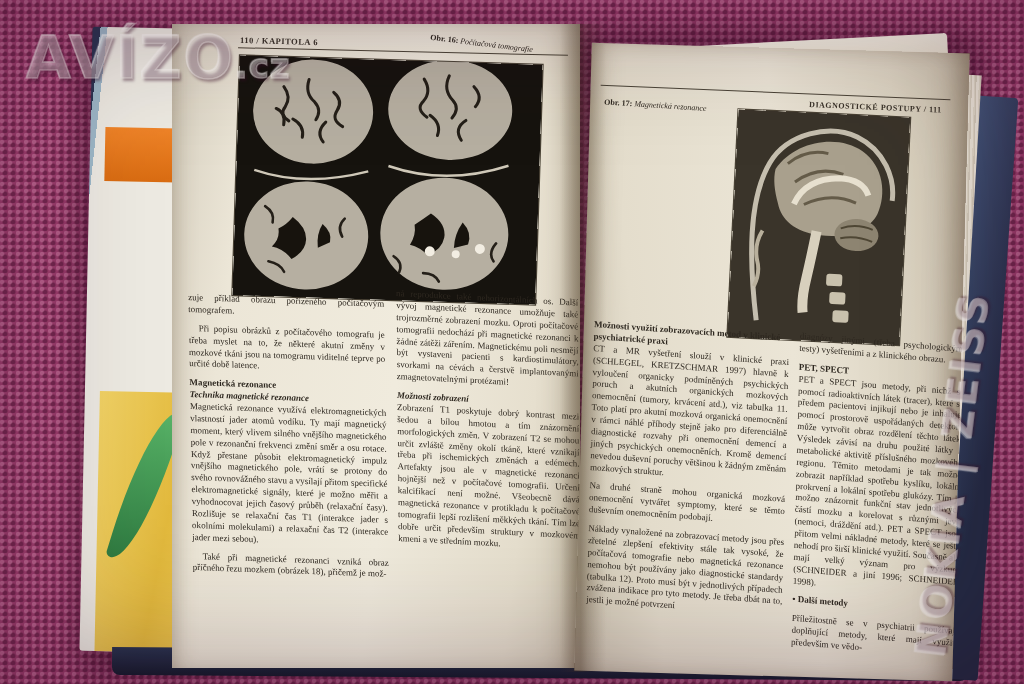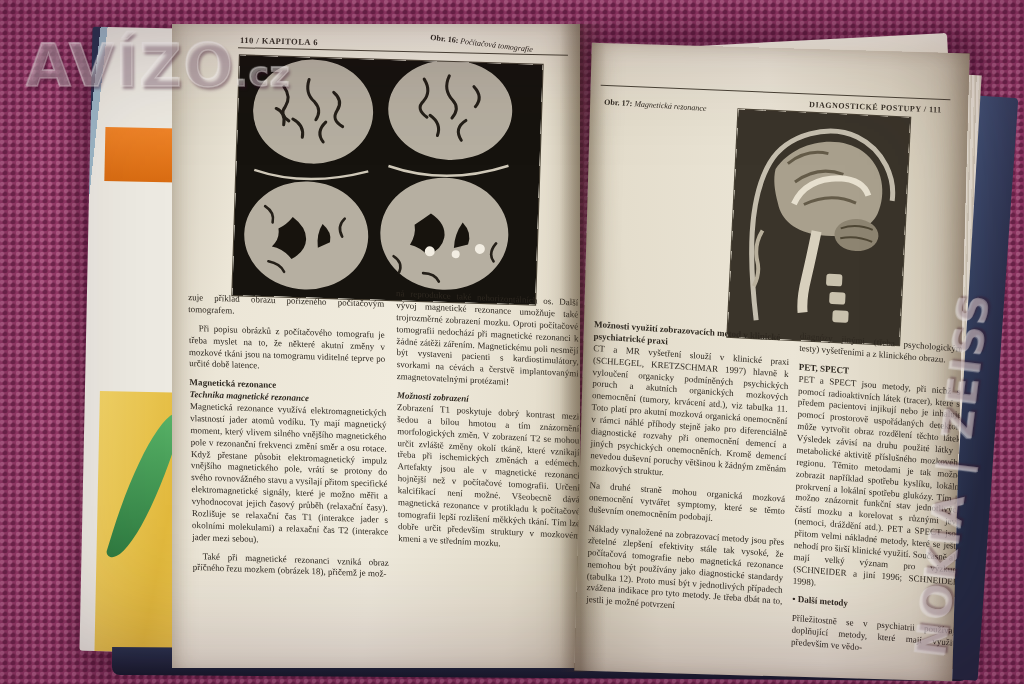--- a/index.html
+++ b/index.html
@@ -69,21 +69,21 @@
   .para.spaced{margin-top:7px;}
   .para.heading{font-weight:bold;text-align:left;}
   .para.subheading{font-weight:bold;font-style:italic;text-align:left;}
   .para.bullet{font-weight:bold;text-align:left;}
   .pl-col1{left:16px;top:268px;width:196px;transform:rotate(-1deg) skewY(3deg);transform-origin:top left;}
   .pl-col2{left:224px;top:264px;width:182px;transform:rotate(-0.5deg) skewY(3.5deg);transform-origin:top left;}
   .pr-col1{left:10px;top:276px;width:196px;transform:skewY(2.5deg);transform-origin:top left;}
   .pr-col2{left:216px;top:282px;width:166px;transform:skewY(3deg);transform-origin:top left;}
   
   .wm{position:absolute;z-index:60;font-family:"DejaVu Sans",sans-serif;font-weight:800;pointer-events:none;}
-  .wm-avizo{left:26px;top:32px;font-size:58px;letter-spacing:2px;
+  .wm-avizo{left:26px;top:24px;font-size:58px;letter-spacing:2px;
     color:rgba(235,228,225,0.30);-webkit-text-stroke:1.5px rgba(250,246,242,0.40);
     text-shadow:2px 3px 3px rgba(55,12,38,0.40), -1px -1px 1px rgba(255,255,255,0.30);}
   .wm-avizo .cz{font-size:34px;letter-spacing:1px;}
   .wm-nokia{left:906px;top:654px;transform:rotate(-83deg);transform-origin:0 0;
     font-size:42px;letter-spacing:3px;white-space:nowrap;
     color:rgba(238,232,228,0.42);
     text-shadow:2px 2px 2px rgba(60,20,40,0.35), -1px -1px 1px rgba(255,255,255,0.40);}
 </style>
 </head>
 <body>

